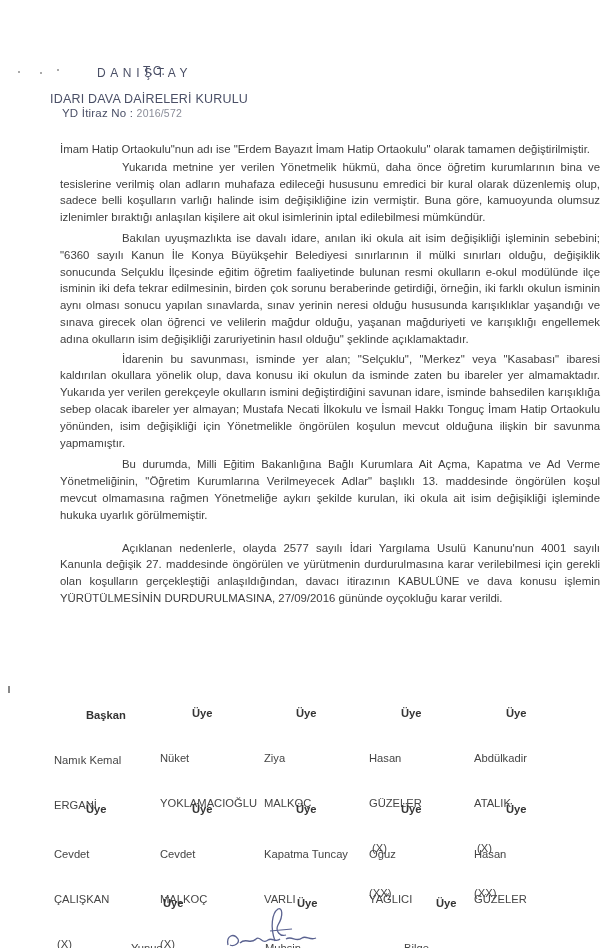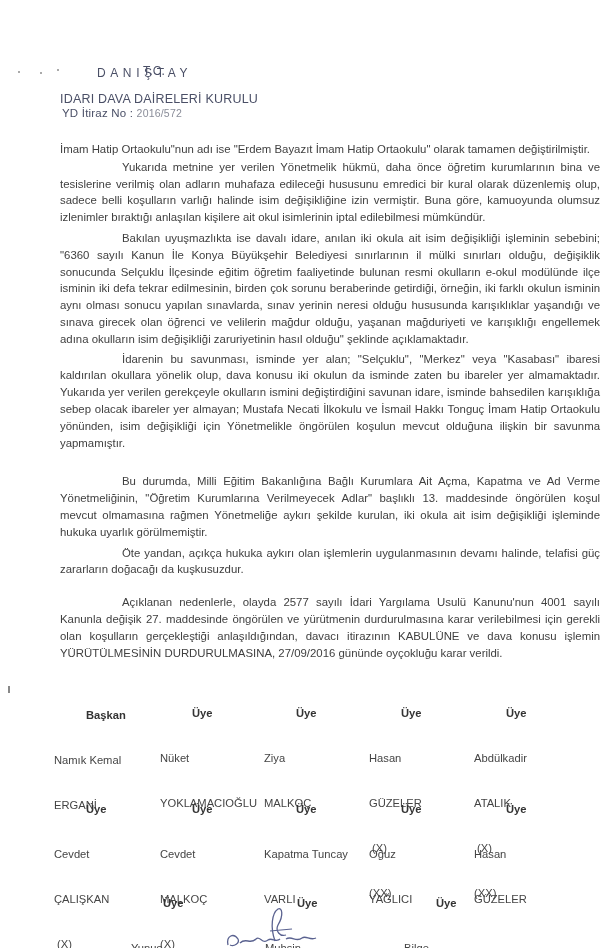--- a/index.html
+++ b/index.html
@@ -4,21 +4,21 @@
 <style>
   html, body { margin: 0; padding: 0; }
   body {
     width: 612px; height: 948px; background: #ffffff; position: relative; overflow: hidden;
     font-family: "Liberation Sans", sans-serif; color: #3c3c3c;
   }
   .abs { position: absolute; }
   .hdr { font-size: 12px; color: #4a4f66; letter-spacing: 0.2px; white-space: nowrap; }
   .hdr-tc { left: 143px; top: 64px; text-align: center; }
   .hdr-danistay { left: 97px; top: 66px; letter-spacing: 4.6px; }
-  .hdr-kurul { left: 60px; top: 92px; font-size: 12.5px; }
+  .hdr-kurul { left: 50px; top: 92px; font-size: 12.5px; }
   .hdr-itiraz { left: 50px; top: 107px; font-size: 11.5px; margin-left: 12px; }
   .hdr-itiraz .lbl { color: #4a4f66; }
   .hdr-itiraz .num { color: #8a8d99; font-size: 10.5px; }
   .speck { width: 2px; height: 2px; background: #aaa; }
   .body-text {
     left: 60px; width: 540px; font-size: 11.4px; line-height: 16.8px; text-align: justify;
     color: #404040;
   }
   .body-text p { margin: 0; text-indent: 62px; }
   .body-text p.noindent { text-indent: 0; }
@@ -41,22 +41,21 @@
 <div class="abs hdr hdr-itiraz">
   <span class="lbl">YD İtiraz No :</span>
   <span class="num">2016/572</span>
 </div>
 
 <div class="abs body-text p-first">
   <p class="noindent">İmam Hatip Ortaokulu"nun adı ise "Erdem Bayazıt İmam Hatip Ortaokulu" olarak tamamen değiştirilmiştir.</p>
   <p style="margin-top:1px;">Yukarıda metnine yer verilen Yönetmelik hükmü, daha önce öğretim kurumlarının bina ve tesislerine verilmiş olan adların muhafaza edileceği hususunu emredici bir kural olarak düzenlemiş olup, sadece belli koşulların varlığı halinde isim değişikliğine izin vermiştir. Buna göre, kamuoyunda olumsuz izlenimler bıraktığı anlaşılan kişilere ait okul isimlerinin iptal edilebilmesi mümkündür.</p>
   <p style="margin-top:4px;">Bakılan uyuşmazlıkta ise davalı idare, anılan iki okula ait isim değişikliği işleminin sebebini; "6360 sayılı Kanun İle Konya Büyükşehir Belediyesi sınırlarının il mülki sınırları olduğu, değişiklik sonucunda Selçuklu İlçesinde eğitim öğretim faaliyetinde bulunan resmi okulların e-okul modülünde ilçe isminin iki defa tekrar edilmesinin, birden çok sorunu beraberinde getirdiği, örneğin, iki farklı okulun isminin aynı olması sonucu yapılan sınavlarda, sınav yerinin neresi olduğu hususunda karışıklıklar yaşandığı ve sınava girecek olan öğrenci ve velilerin mağdur olduğu, yaşanan mağduriyeti ve karışıklığı engellemek adına okulların isim değişikliği zaruriyetinin hasıl olduğu" şeklinde açıklamaktadır.</p>
   <p style="margin-top:3px;">İdarenin bu savunması, isminde yer alan; "Selçuklu", "Merkez" veya "Kasabası" ibaresi kaldırılan okullara yönelik olup, dava konusu iki okulun da isminde zaten bu ibareler yer almamaktadır. Yukarıda yer verilen gerekçeyle okulların ismini değiştirdiğini savunan idare, isminde bahsedilen karışıklığa sebep olacak ibareler yer almayan; Mustafa Necati İlkokulu ve İsmail Hakkı Tonguç İmam Hatip Ortaokulu yönünden, isim değişikliği için Yönetmelikle öngörülen koşulun mevcut olduğuna ilişkin bir savunma yapmamıştır.</p>
-  <p style="margin-top:22px;">Bu durumda, Milli Eğitim Bakanlığına Bağlı Kurumlara Ait Açma, Kapatma ve Ad Verme Yönetmeliğinin, "Öğretim Kurumlarına Verilmeyecek Adlar" başlıklı 13. maddesinde öngörülen koşul mevcut olmamasına rağmen Yönetmeliğe aykırı şekilde kurulan, iki okula ait isim değişikliği işleminde hukuka uyarlık görülmemiştir.</p>
-  <p style="margin-top:4px;">Öte yandan, açıkça hukuka aykırı olan işlemlerin uygulanmasının devamı halinde, telafisi güç zararların doğacağı da kuşkusuzdur.</p>
+  <p style="margin-top:5px;">Bu durumda, Milli Eğitim Bakanlığına Bağlı Kurumlara Ait Açma, Kapatma ve Ad Verme Yönetmeliğinin, "Öğretim Kurumlarına Verilmeyecek Adlar" başlıklı 13. maddesinde öngörülen koşul mevcut olmamasına rağmen Yönetmeliğe aykırı şekilde kurulan, iki okula ait isim değişikliği işleminde hukuka uyarlık görülmemiştir.</p>
   <p style="margin-top:16px;">Açıklanan nedenlerle, olayda 2577 sayılı İdari Yargılama Usulü Kanunu'nun 4001 sayılı Kanunla değişik 27. maddesinde öngörülen ve yürütmenin durdurulmasına karar verilebilmesi için gerekli olan koşulların gerçekleştiği anlaşıldığından, davacı itirazının KABULÜNE ve dava konusu işlemin YÜRÜTÜLMESİNİN DURDURULMASINA, 27/09/2016 gününde oyçokluğu karar verildi.</p>
 </div>
 
 <div class="abs margin-mark"></div>
 
 <div class="abs sig-block" style="left:54px;top:678px;">
   <div class="sig-role">Başkan</div>
   <div>Namık Kemal</div>
   <div>ERGANİ</div>
 </div>

